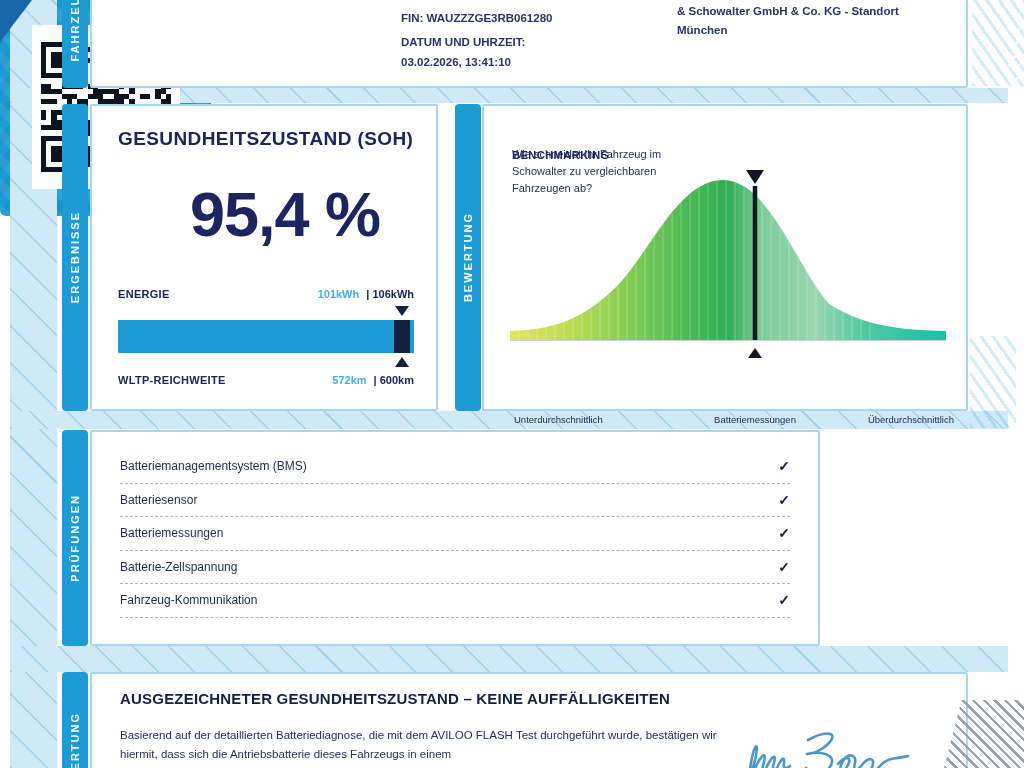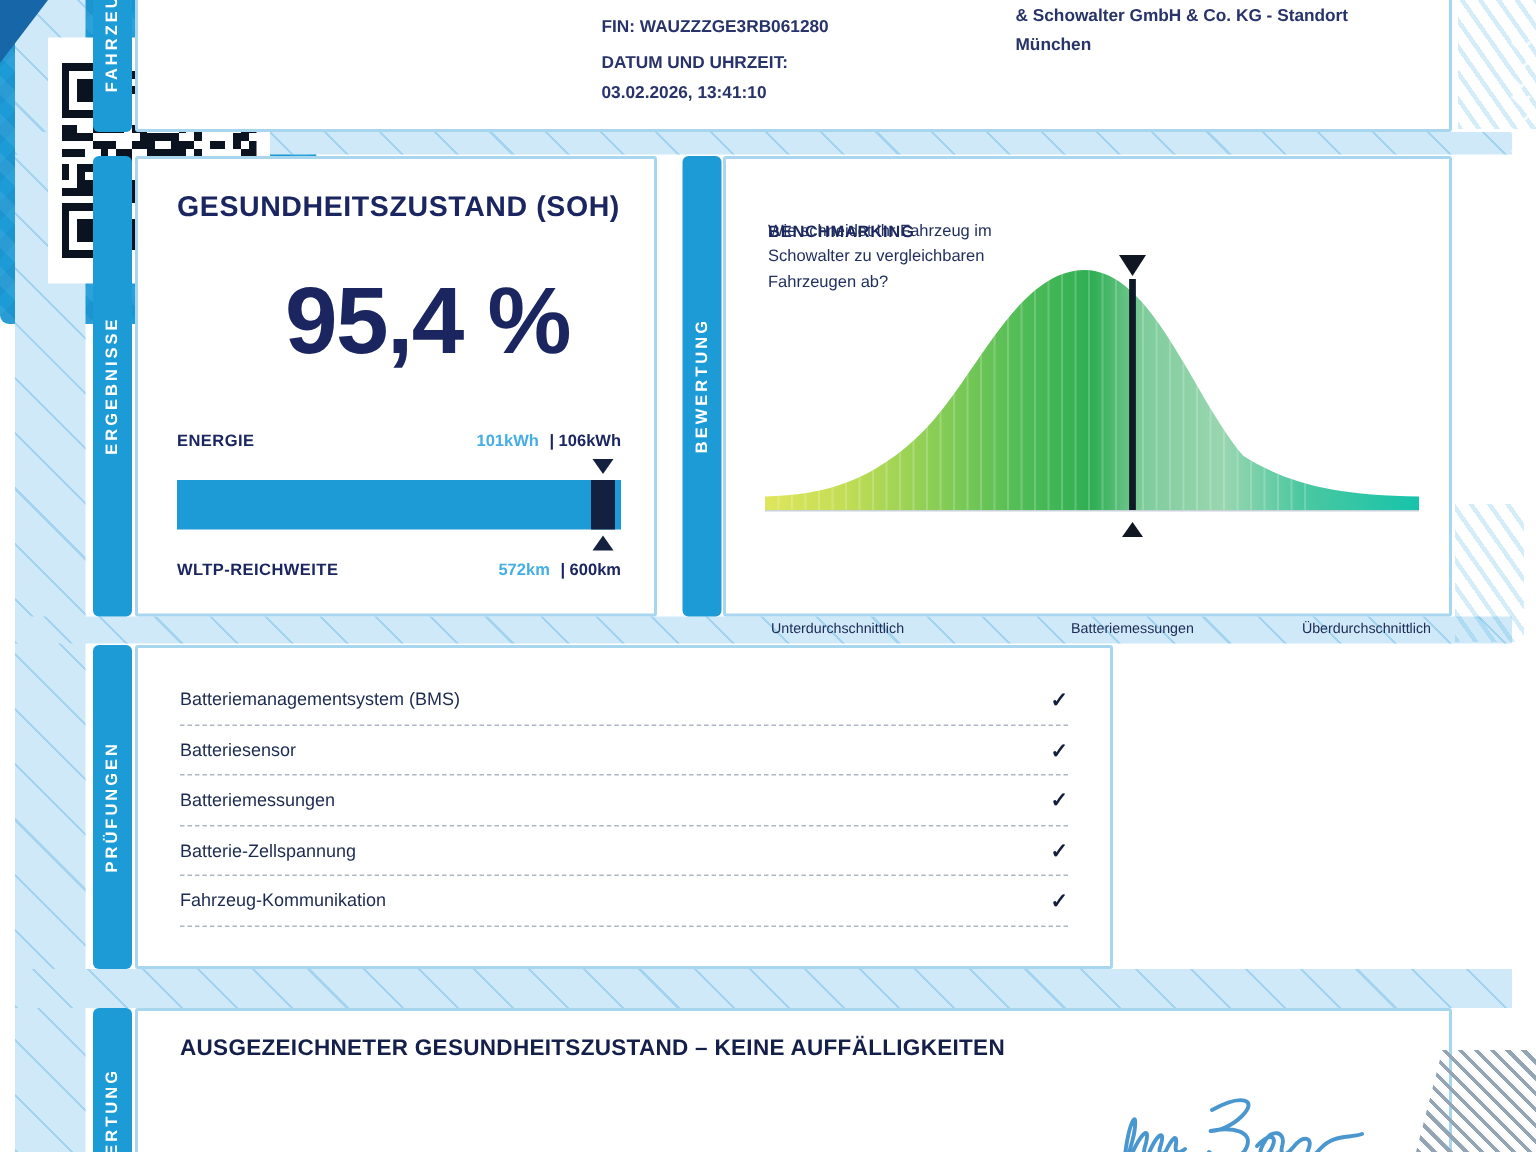--- a/index.html
+++ b/index.html
@@ -34,21 +34,21 @@
   #tab-ergebnisse{ left:62px; top:104px; height:307px; }
   #tab-bewertung { left:455px; top:104px; height:307px; }
   #tab-pruefungen{ left:62px; top:430px; height:216px; }
   #tab-abschluss { left:62px; top:672px; height:170px; }
 
   
   .card { position:absolute; background:#fff; border:2px solid #a9d6ef; border-radius:2px; z-index:2; }
   #card-fahrzeug { left:90px; top:-40px; width:878px; height:128px; }
   #card-soh      { left:90px; top:104px; width:348px; height:307px; }
   #card-bench    { left:482px; top:104px; width:486px; height:307px; }
-  #card-checks   { left:90px; top:430px; width:652px; height:216px; }
+  #card-checks   { left:90px; top:430px; width:730px; height:216px; }
   #card-qr       { left:757px; top:430px; width:211px; height:216px; border:none; border-radius:6px;
                    background:#1d9bd7;
                    background-image:repeating-linear-gradient(45deg, rgba(255,255,255,.07) 0 9px, transparent 9px 18px),
                                     repeating-linear-gradient(-45deg, rgba(13,100,160,.12) 0 9px, transparent 9px 18px);
                    z-index:2; }
   #card-abschluss{ left:90px; top:672px; width:878px; height:150px; }
 
   .navy { color:#1b2660; }
   .veh-text { font-size:11.5px; font-weight:600; color:#28336a; line-height:1.9; }
   #veh-modell { position:absolute; left:26px; top:46px; }
@@ -608,20 +608,21 @@
       <polyline points="1,64 7,70 13,64" fill="none" stroke="#fff" stroke-width="2"></polyline>
       <polyline points="1,76 7,82 13,76" fill="none" stroke="#fff" stroke-width="2"></polyline>
       <polyline points="1,88 7,94 13,88" fill="none" stroke="#fff" stroke-width="2"></polyline>
     </svg>
     <div id="qr-scanfor">SCAN FOR</div>
     <div id="qr-details">DETAILS</div>
   </div>
 
   <div id="card-abschluss" class="card">
     <div id="ab-headline">AUSGEZEICHNETER GESUNDHEITSZUSTAND – KEINE AUFFÄLLIGKEITEN</div>
+    <div id="ab-body">Basierend auf der detaillierten Batteriediagnose, die mit dem AVILOO FLASH Test durchgeführt wurde, bestätigen wir hiermit, dass sich die Antriebsbatterie dieses Fahrzeugs in einem</div>
     <svg id="signature" width="200" height="90" viewBox="0 0 200 90">
       <g fill="none" stroke="#4a97cf" stroke-width="2.6" stroke-linecap="round" stroke-linejoin="round">
         <path d="M10,66 C13,42 19,34 16,52 C14,61 11,68 13,69 C20,52 27,45 24,58 C22,64 22,68 25,67 C31,52 37,48 34,59 C32,64 33,67 37,64 C41,55 45,51 44,59 C43,64 45,66 50,62"></path>
         <path d="M68,36 C88,25 99,29 88,40 C81,47 72,50 67,50 C81,47 96,50 91,61 C87,70 73,70 66,64"></path>
         <path d="M98,60 C106,51 112,53 108,61 C104,69 97,68 102,59 C108,47 117,51 115,59 C113,66 116,68 122,61 C129,52 136,54 132,63 C130,68 133,70 140,62 C149,52 159,55 168,52"></path>
       </g>
     </svg>
   </div>
 
 </div>

